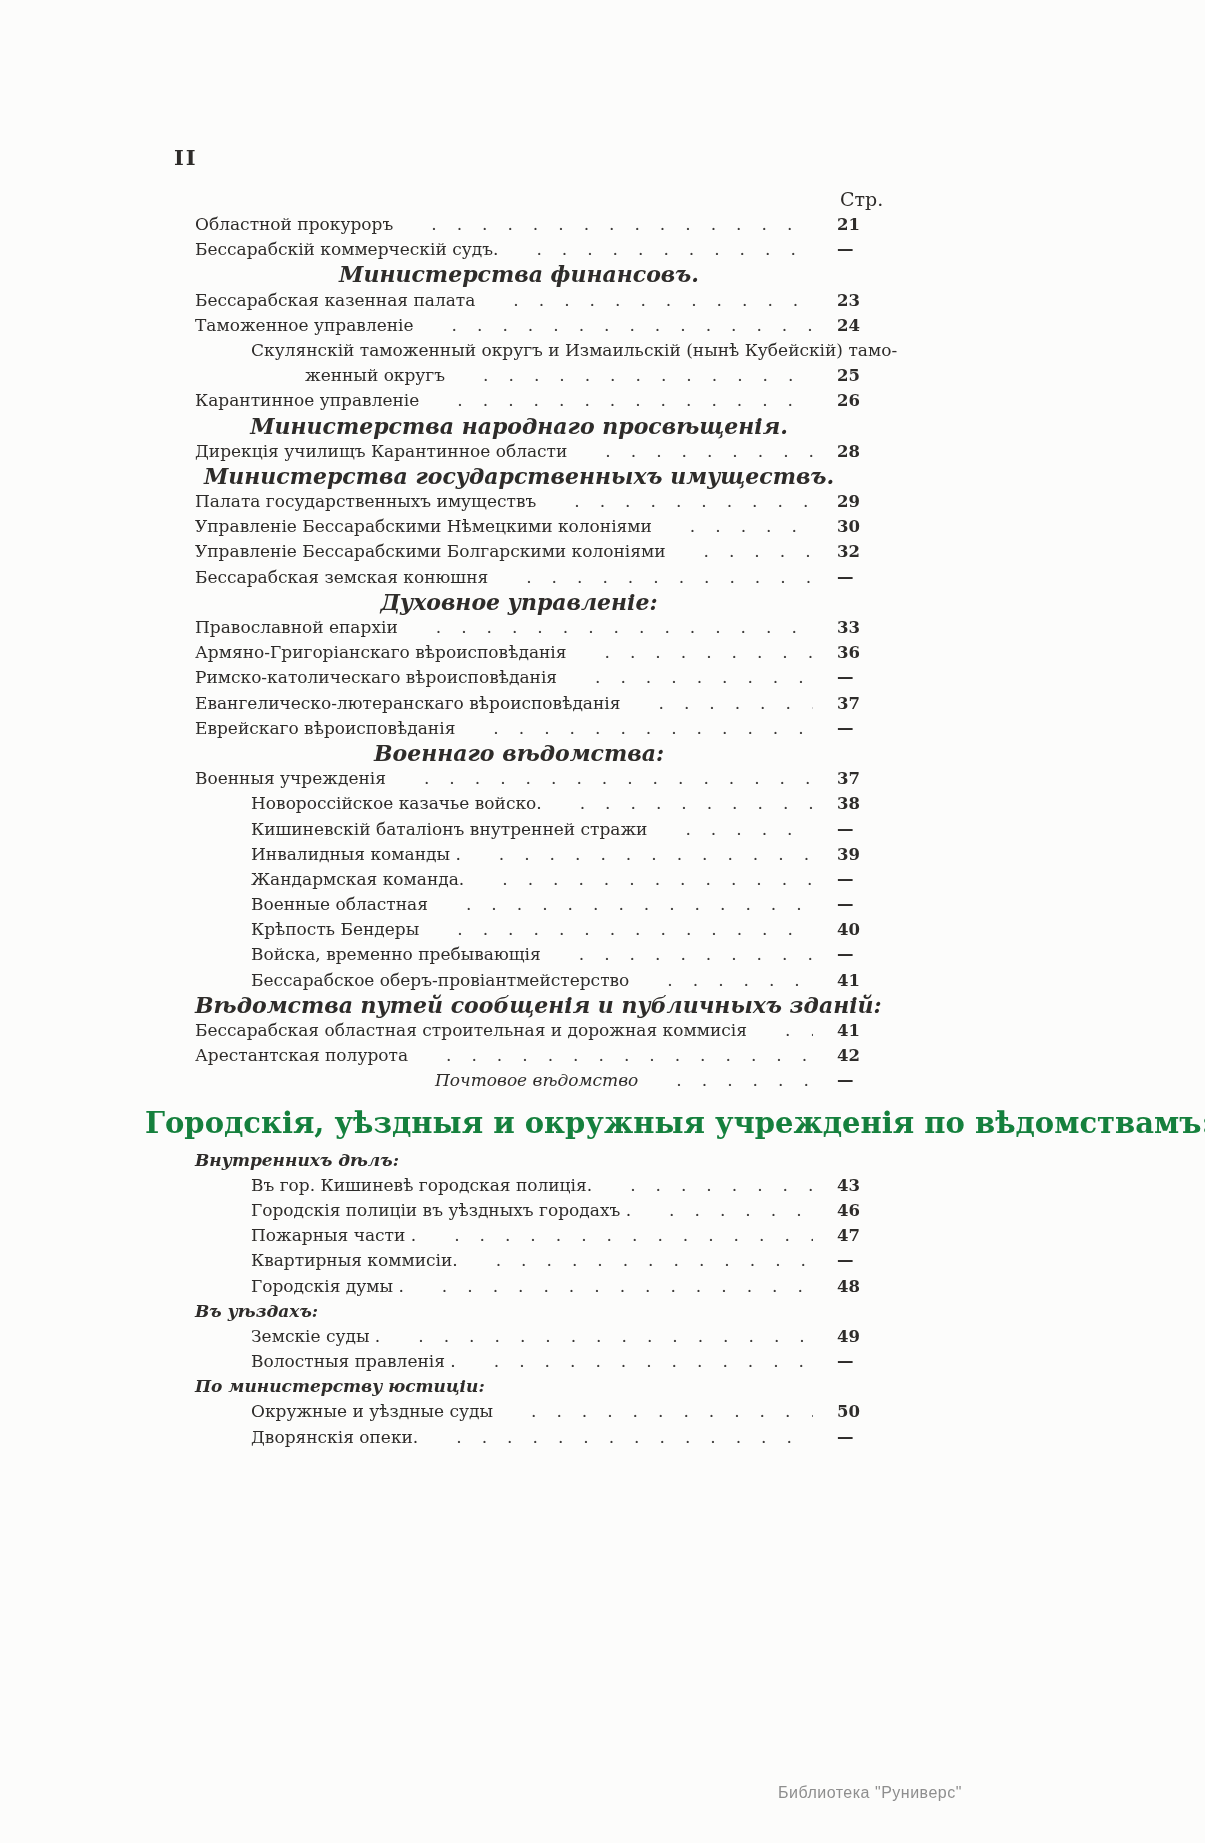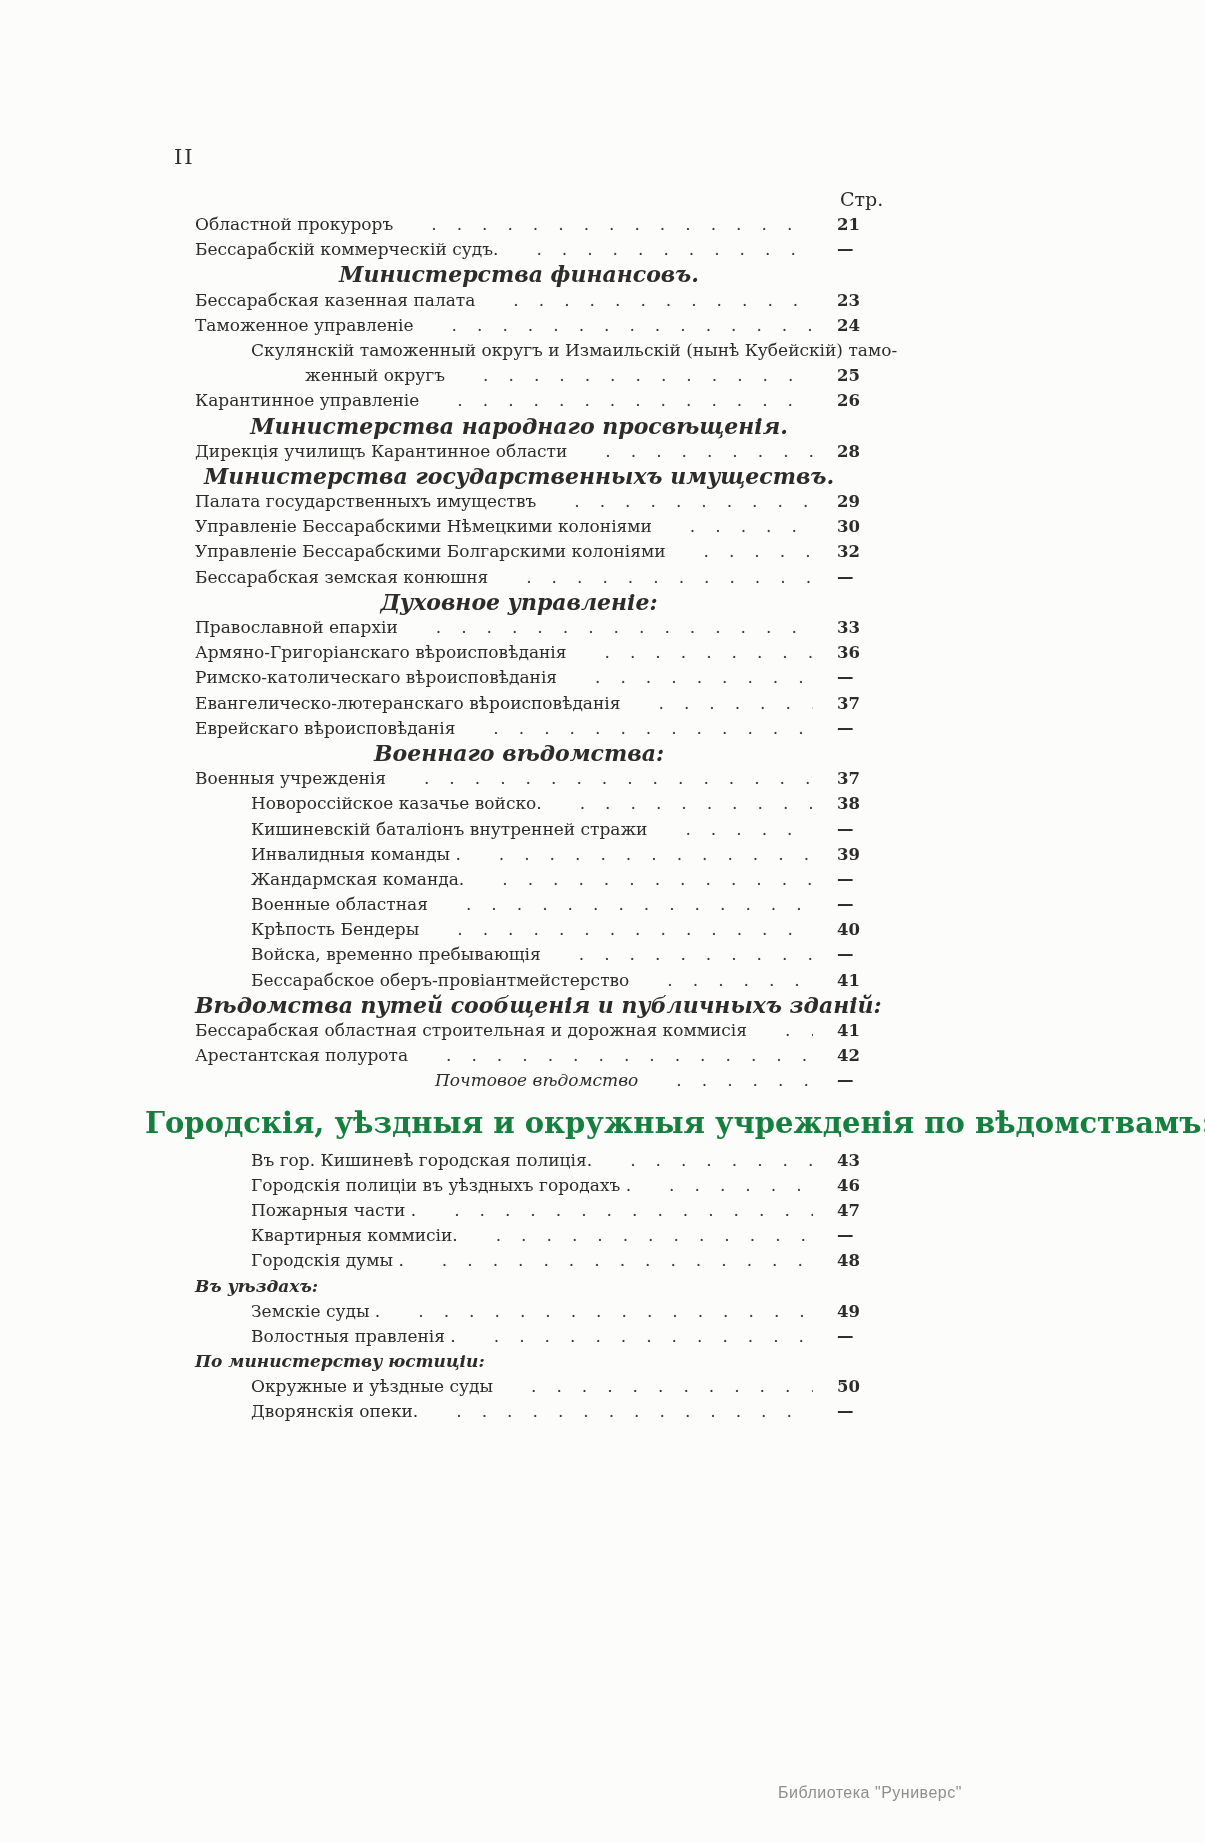--- a/index.html
+++ b/index.html
@@ -11,21 +11,21 @@
     background: #fcfcfb;
     font-family: "DejaVu Serif", "Liberation Serif", serif;
     color: #2e2c2a;
     overflow: hidden;
   }
   .page-num {
     position: absolute;
     left: 174px;
     top: 145px;
     font-size: 21px;
-    font-weight: normal;
+    font-weight: bold;
     letter-spacing: 2px;
   }
   .col-header {
     position: absolute;
     left: 840px;
     top: 188px;
     font-size: 19px;
   }
   .toc {
     position: absolute;
@@ -256,20 +256,21 @@
         <span class="txt">Арестантская полурота</span>
         <span class="leader">........................................</span>
         <span class="pg">42</span>
       </div>
       <div class="row lvl3 italic">
         <span class="txt">Почтовое вѣдомство</span>
         <span class="leader">........................................</span>
         <span class="pg">—</span>
       </div>
       <div class="section">Городскія, уѣздныя и окружныя учрежденія по вѣдомствамъ:</div>
+      <div class="subheading">Внутреннихъ дѣлъ:</div>
       <div class="row lvl1">
         <span class="txt">Въ гор. Кишиневѣ городская полиція.</span>
         <span class="leader">........................................</span>
         <span class="pg">43</span>
       </div>
       <div class="row lvl1">
         <span class="txt">Городскія полиціи въ уѣздныхъ городахъ .</span>
         <span class="leader">........................................</span>
         <span class="pg">46</span>
       </div>

